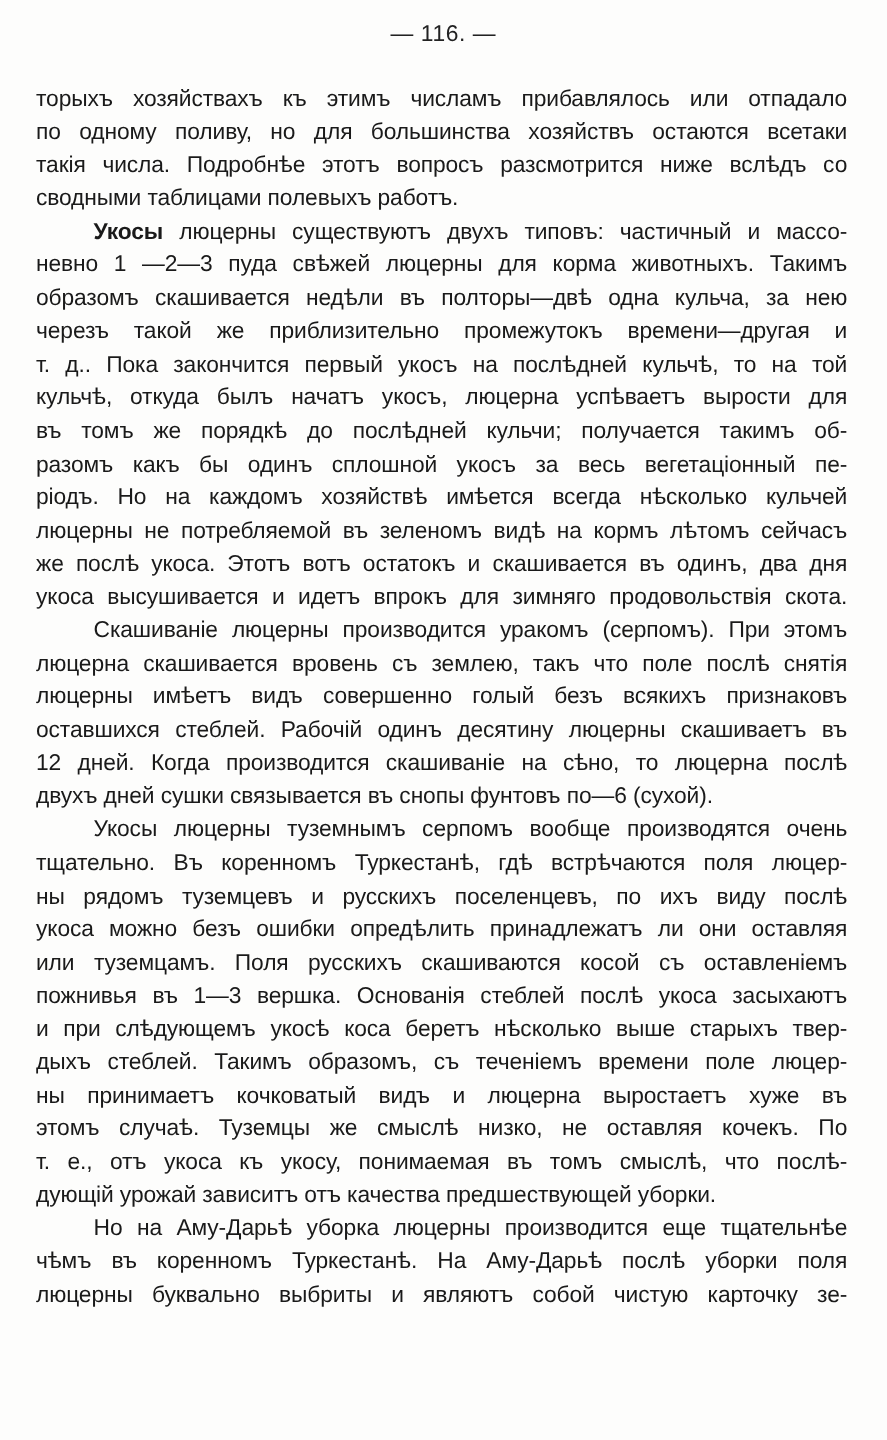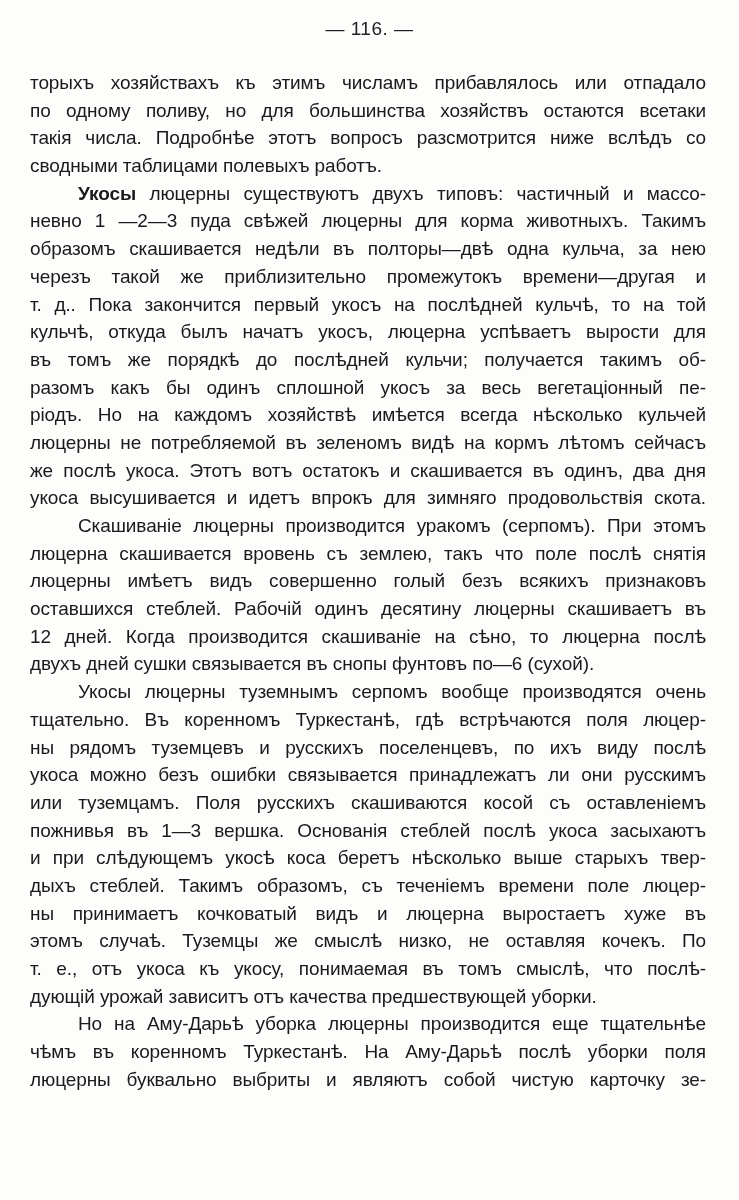--- a/index.html
+++ b/index.html
@@ -59,21 +59,21 @@
       <div class="line">люцерны имѣетъ видъ совершенно голый безъ всякихъ признаковъ</div>
       <div class="line">оставшихся стеблей. Рабочій одинъ десятину люцерны скашиваетъ въ</div>
       <div class="line">12 дней. Когда производится скашиваніе на сѣно, то люцерна послѣ</div>
       <div class="line last">двухъ дней сушки связывается въ снопы фунтовъ по—6 (сухой).</div>
     </div>
 
     <div>
       <div class="line indent">Укосы люцерны туземнымъ серпомъ вообще производятся очень</div>
       <div class="line">тщательно. Въ коренномъ Туркестанѣ, гдѣ встрѣчаются поля люцер-</div>
       <div class="line">ны рядомъ туземцевъ и русскихъ поселенцевъ, по ихъ виду послѣ</div>
-      <div class="line">укоса можно безъ ошибки связывается принадлежатъ ли они русскимъ</div>
+      <div class="line">укоса можно безъ ошибки опредѣлить принадлежатъ ли они оставляя</div>
       <div class="line">или туземцамъ. Поля русскихъ скашиваются косой съ оставленіемъ</div>
       <div class="line">пожнивья въ 1—3 вершка. Основанія стеблей послѣ укоса засыхаютъ</div>
       <div class="line">и при слѣдующемъ укосѣ коса беретъ нѣсколько выше старыхъ твер-</div>
       <div class="line">дыхъ стеблей. Такимъ образомъ, съ теченіемъ времени поле люцер-</div>
       <div class="line">ны принимаетъ кочковатый видъ и люцерна выростаетъ хуже въ</div>
       <div class="line">этомъ случаѣ. Туземцы же смыслѣ низко, не оставляя кочекъ. По</div>
       <div class="line">т. е., отъ укоса къ укосу, понимаемая въ томъ смыслѣ, что послѣ-</div>
       <div class="line last">дующій урожай зависитъ отъ качества предшествующей уборки.</div>
     </div>
 

